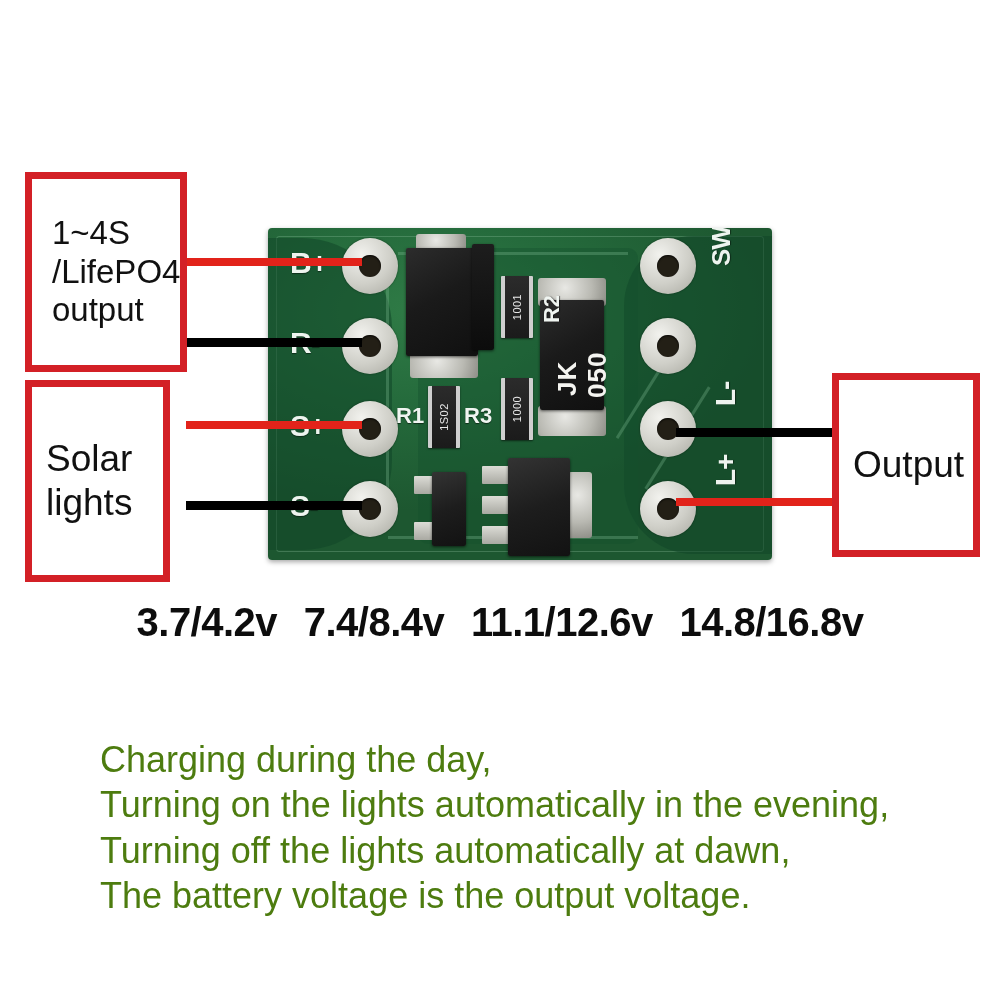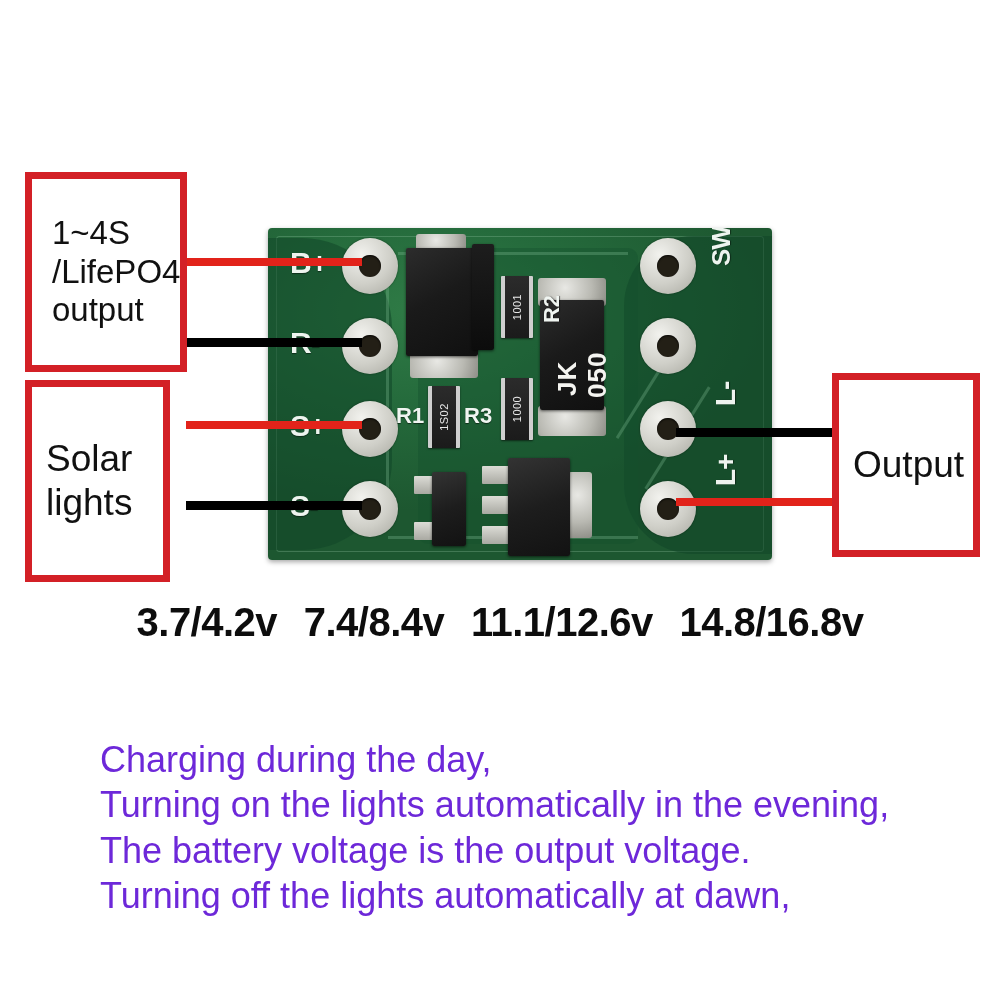--- a/index.html
+++ b/index.html
@@ -213,21 +213,21 @@
   #voltage-row .v { margin: 0 8px; }
   #product-title {
     left: 0; right: 0; top: 668px;
     text-align: center;
     color: #111111;
     font-size: 42px;
     font-family: "Liberation Sans", sans-serif;
   }
   #desc-block {
     left: 100px; top: 737px;
-    color: #6d28d9;
+    color: #4d7c0f;
     font-size: 36px;
     line-height: 1.26;
     font-family: "Liberation Sans", sans-serif;
   }
   #desc-block .dline { white-space: nowrap; }
 </style>
 </head>
 <body>
 
 <div id="canvas">
@@ -335,17 +335,17 @@
     <span class="v">3.7/4.2v</span>
     <span class="v">7.4/8.4v</span>
     <span class="v">11.1/12.6v</span>
     <span class="v">14.8/16.8v</span>
   </div>
 
 
   <div class="caption" id="desc-block">
     <div class="dline">Charging during the day,</div>
     <div class="dline">Turning on the lights automatically in the evening,</div>
+    <div class="dline">Turning off the lights automatically at dawn,</div>
     <div class="dline">The battery voltage is the output voltage.</div>
-    <div class="dline">Turning off the lights automatically at dawn,</div>
   </div>
 
 </div>
 
 </body></html>

